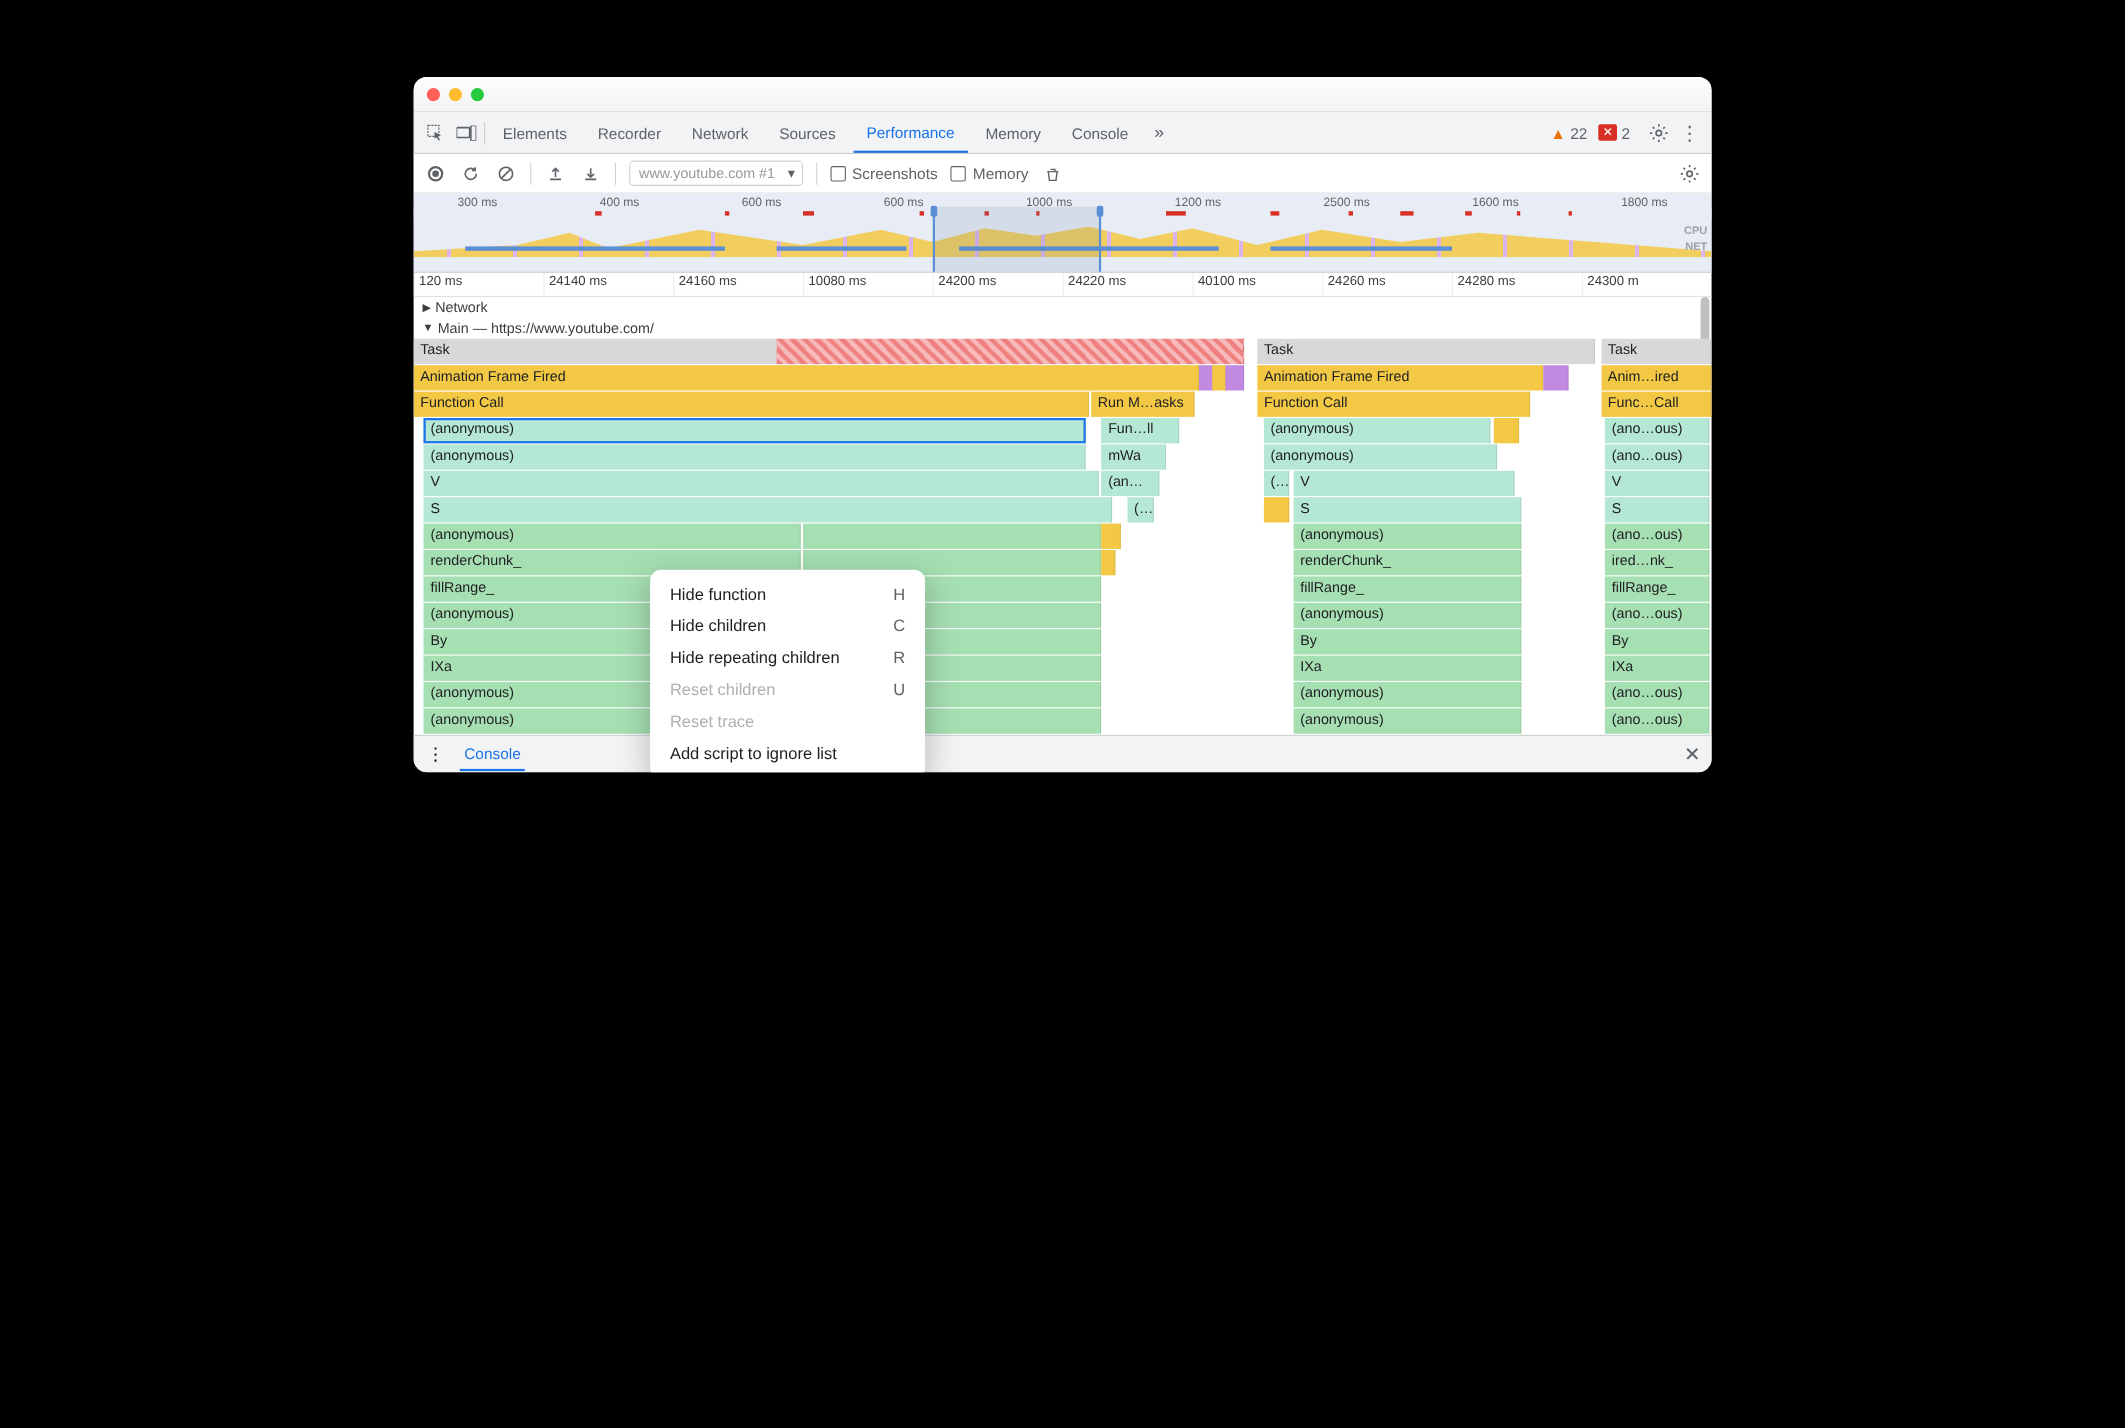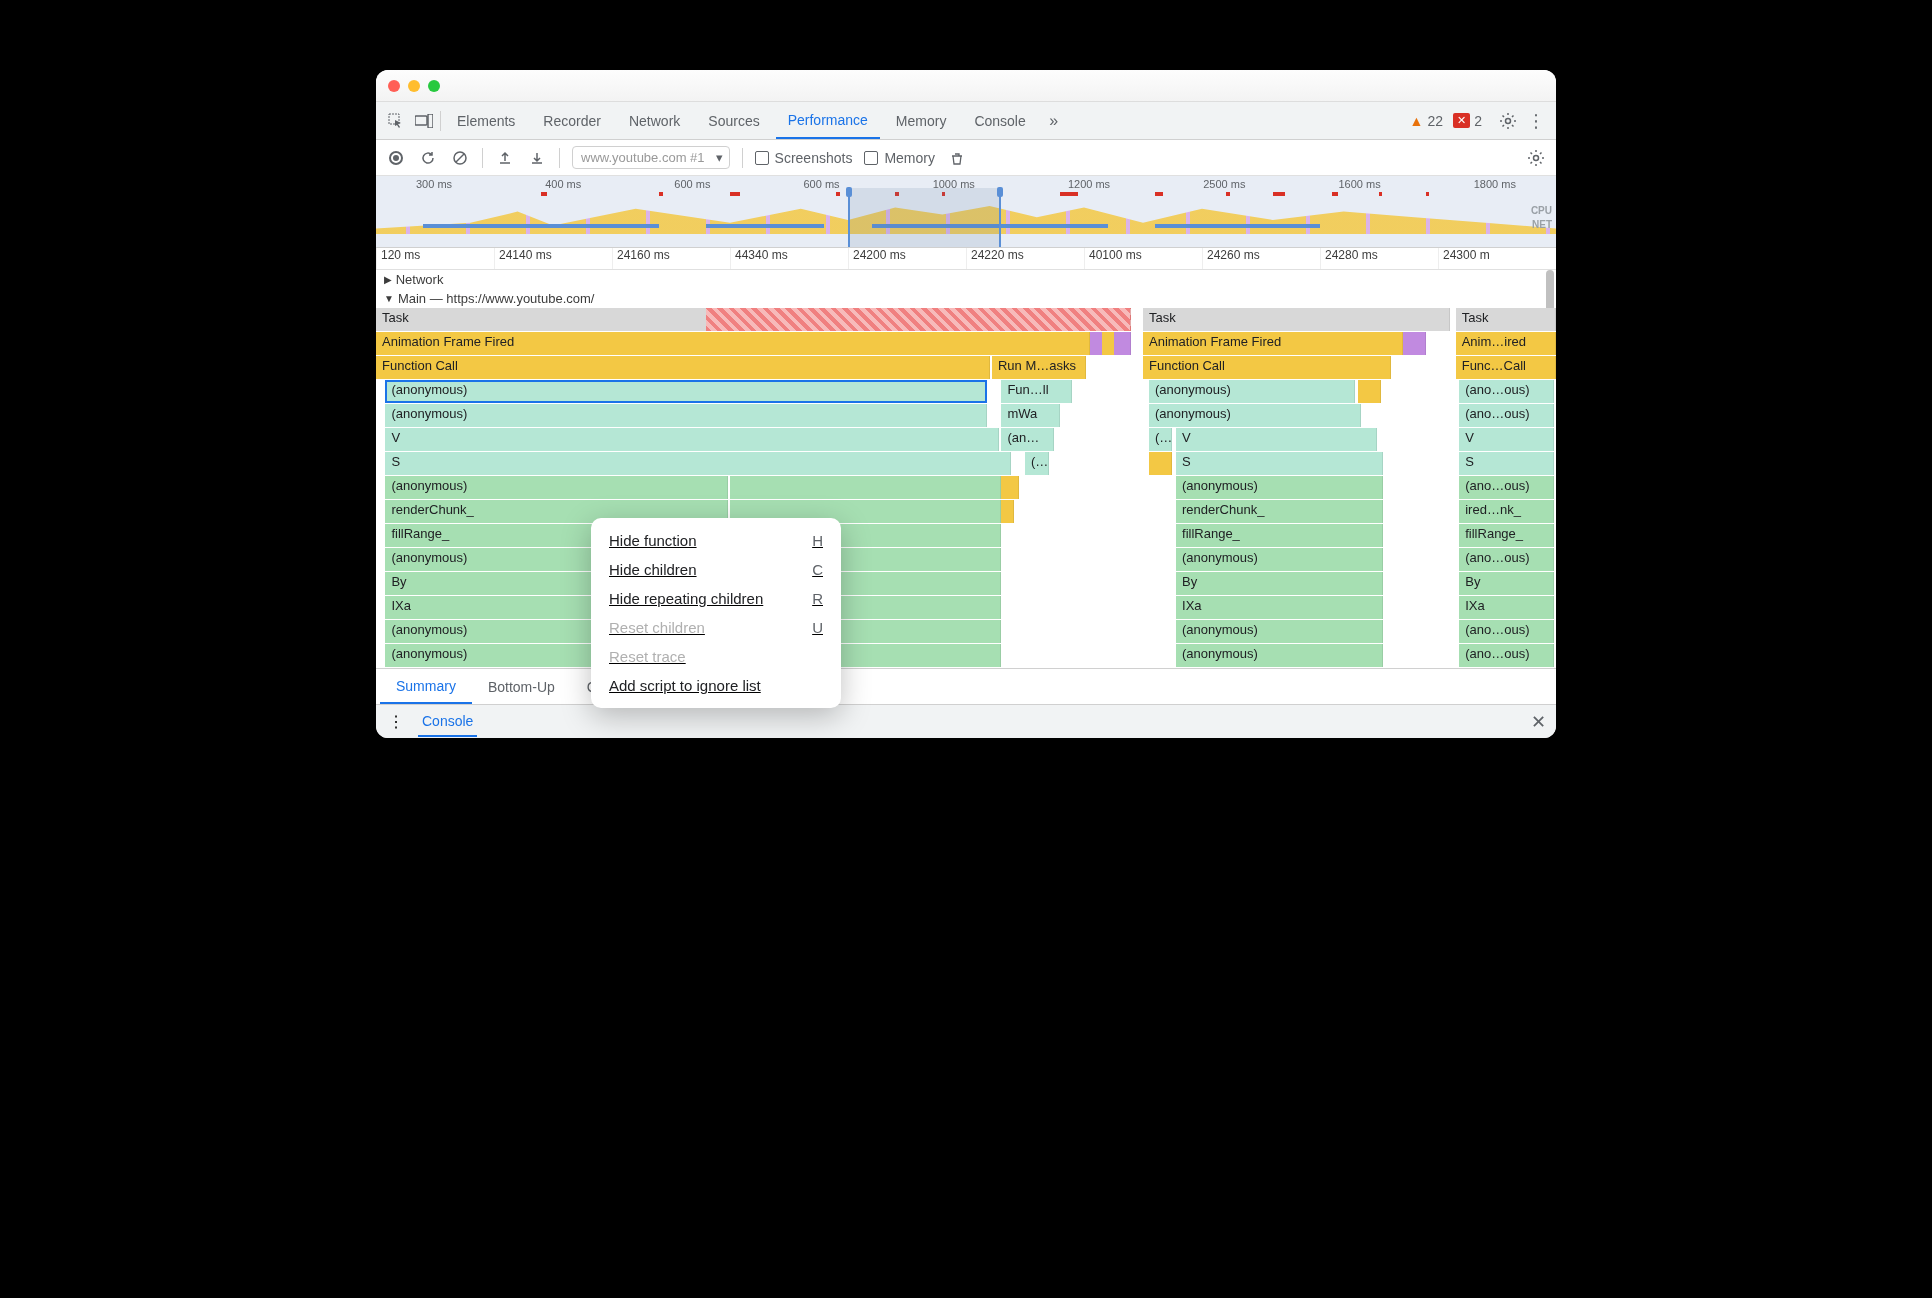--- a/index.html
+++ b/index.html
@@ -47,21 +47,21 @@
 .flame { position: relative; }
 .row { height: 23px; position: relative; margin-bottom: 1px; }
 .bar { position: absolute; height: 23px; font-size: 13px; padding: 2px 6px; overflow: hidden; white-space: nowrap; text-overflow: ellipsis; color: #202124; border-right: 1px solid rgba(0,0,0,0.08); }
 .c-gray { background: #d8d8d8; }
 .c-yellow { background: #f3c844; }
 .c-purple { background: #c18ae0; }
 .c-teal { background: #b5e7d5; }
 .c-green { background: #a6dfb2; }
 .c-blue-border { outline: 2px solid #1a73e8; outline-offset: -2px; }
 .c-hatch { background: repeating-linear-gradient(45deg, #f08080 0, #f08080 4px, #f7baba 4px, #f7baba 8px); }
-.ctx-menu { position: absolute; left: 215px; top: 448px; width: 250px; background: #fff; border-radius: 10px; box-shadow: 0 8px 30px rgba(0,0,0,0.25); padding: 8px 0; z-index: 100; text-decoration: underline; }
+.ctx-menu { position: absolute; left: 215px; top: 448px; width: 250px; background: #fff; border-radius: 10px; box-shadow: 0 8px 30px rgba(0,0,0,0.25); padding: 8px 0; z-index: 100; }
 .ctx-item { display: flex; justify-content: space-between; padding: 6px 18px; font-size: 15px; color: #202124; cursor: pointer; }
 .ctx-item.disabled { color: #b0b0b0; cursor: default; }
 .ctx-key { color: #5f6368; }
 .tabs-bottom { height: 36px; border-top: 1px solid #d0d0d0; display: flex; align-items: center; padding: 0 4px; background: #fff; }
 .tabs-bottom .btab { padding: 0 16px; font-size: 14px; color: #5f6368; height: 100%; display: flex; align-items: center; cursor: pointer; }
 .tabs-bottom .btab.active { color: #1a73e8; border-bottom: 2px solid #1a73e8; }
 .console-bar { height: 34px; border-top: 1px solid #d0d0d0; display: flex; align-items: center; padding: 0 10px; font-size: 14px; gap: 12px; background: #f1f3f4; }
 .console-lbl { color: #1a73e8; border-bottom: 2px solid #1a73e8; padding: 6px 4px; }
 .close-x { margin-left: auto; cursor: pointer; font-size: 18px; color: #5f6368; }
 .tri { font-size: 10px; }
@@ -214,21 +214,21 @@
     <div class="ov-labels">
       <div>CPU</div>
       <div>NET</div>
     </div>
   </div>
 
   <div class="ruler">
     <span>120 ms</span>
     <span>24140 ms</span>
     <span>24160 ms</span>
-    <span>44340 ms</span>
+    <span>10080 ms</span>
     <span>24200 ms</span>
     <span>24220 ms</span>
     <span>40100 ms</span>
     <span>24260 ms</span>
     <span>24280 ms</span>
     <span>24300 m</span>
   </div>
 
   <div class="tracks">
     <div class="scrollthumb" style="top:0; height:56px;"></div>
@@ -351,26 +351,20 @@
 
       <div class="row">
         <div class="bar c-green" style="left:0.8%; width:29%;"><span>(anonymous)</span></div>
         <div class="bar c-green" style="left:30%; width:23%;"></div>
         <div class="bar c-green" style="left:67.8%; width:17.5%;"><span>(anonymous)</span></div>
         <div class="bar c-green" style="left:91.8%; width:8%;"><span>(ano…ous)</span></div>
       </div>
     </div>
   </div>
 
-  <div class="tabs-bottom">
-    <div class="btab active">Summary</div>
-    <div class="btab">Bottom-Up</div>
-    <div class="btab">Call Tree</div>
-    <div class="btab">Event Log</div>
-  </div>
 
   <div class="console-bar">
     <div class="tb-btn" style="font-size:16px;">⋮</div>
     <div class="console-lbl">Console</div>
     <div class="close-x">✕</div>
   </div>
 
   <div class="ctx-menu">
     <div class="ctx-item">
         <span>Hide function</span>

